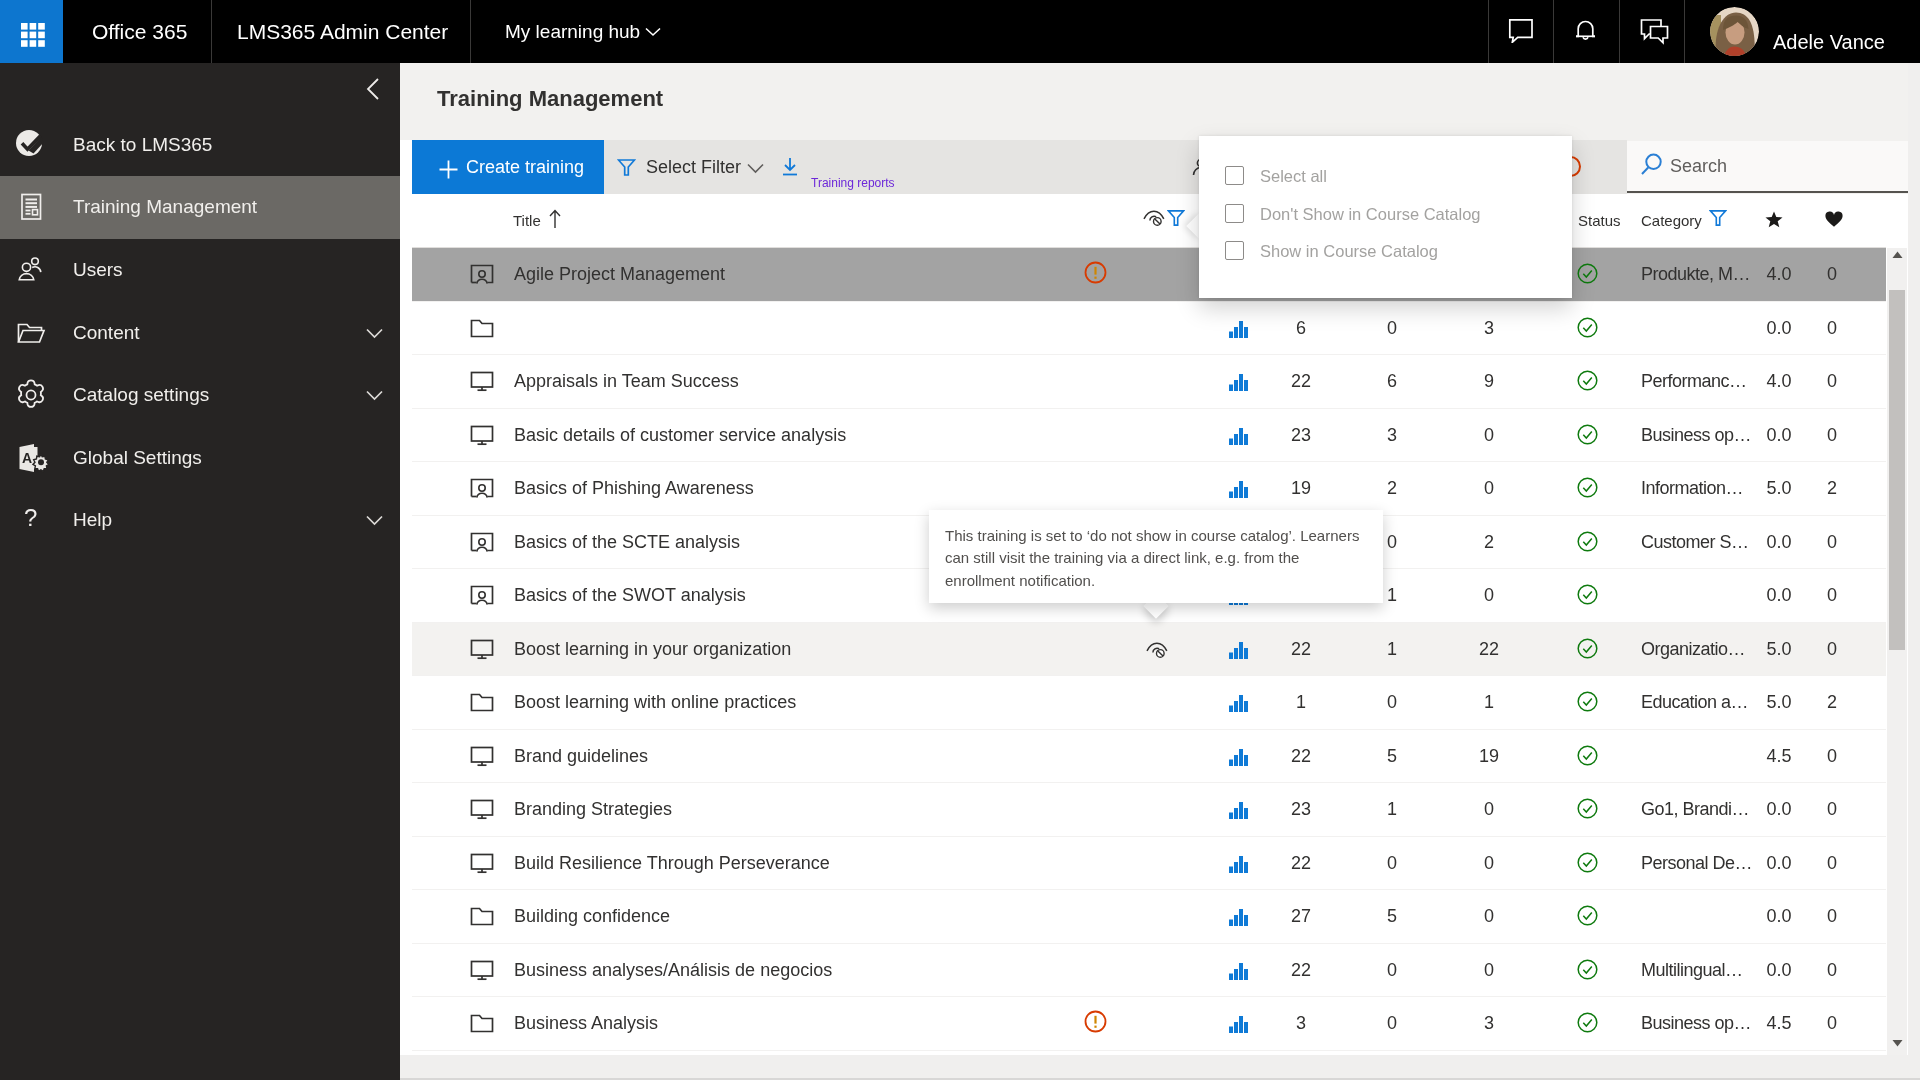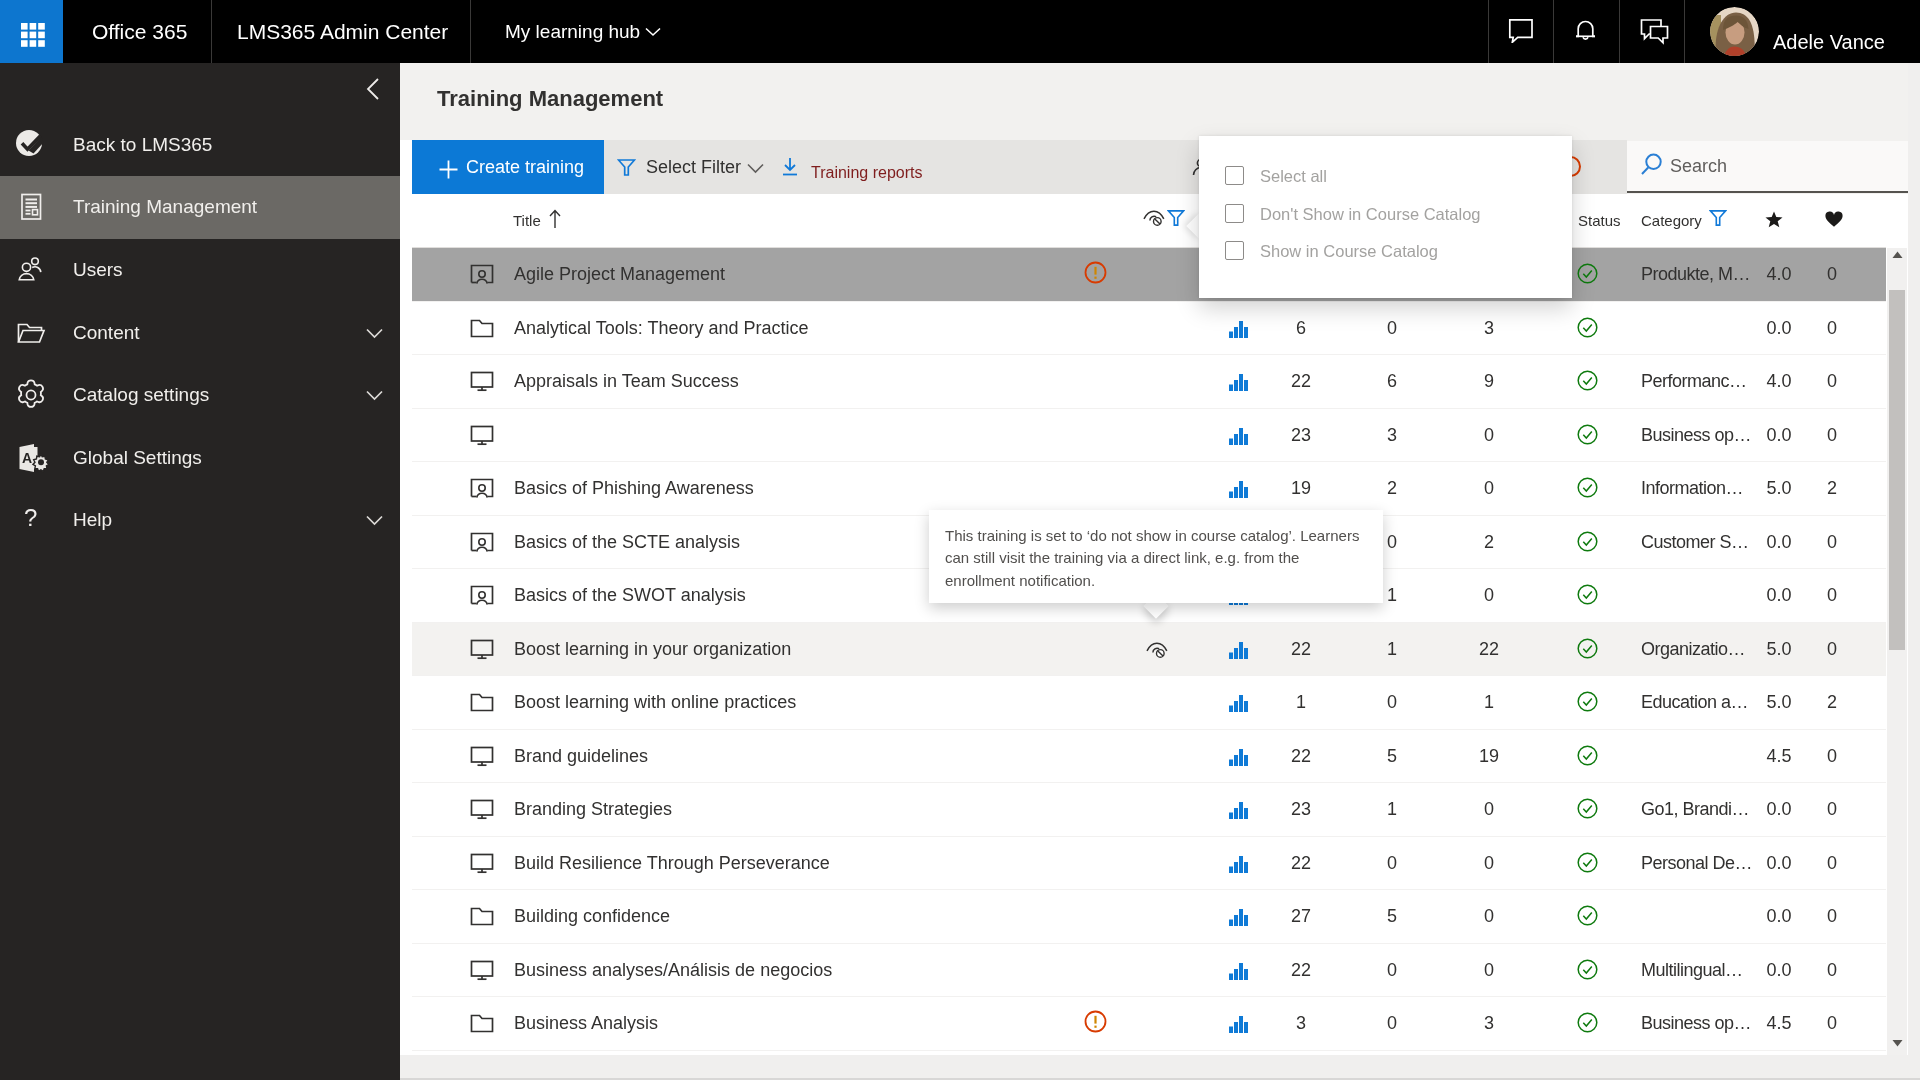--- a/index.html
+++ b/index.html
@@ -179,21 +179,21 @@
     <svg width="17" height="11" viewBox="0 0 17 11">
       <polyline points="1,1.5 8.5,9 16,1.5" fill="none" stroke="#605e5c" stroke-width="1.6"></polyline>
     </svg>
   </div>
 <div class="abs" style="left:779px;top:156px;">
     <svg width="22" height="22" viewBox="0 0 22 22">
 <path d="M11,2 v11 M6,9 l5,5 5,-5" fill="none" stroke="#1079d8" stroke-width="1.8"></path>
 <line x1="4" y1="18.5" x2="18" y2="18.5" stroke="#1079d8" stroke-width="1.8"></line>
 </svg>
   </div>
-<div class="abs" style="left:811px;top:146px;height:54px;line-height:54px;font-size:16px;color:#7f1d1d;">Training reports</div>
+<div class="abs" style="left:811px;top:156px;height:54px;line-height:54px;font-size:12px;color:#6d28d9;">Training reports</div>
 <div class="abs" style="left:1190px;top:156px;">
     <svg width="22" height="22" viewBox="0 0 22 22">
 <circle cx="11" cy="7" r="3.6" fill="none" stroke="#323130" stroke-width="1.6"></circle>
 <path d="M3.5,19 a7.5,7.5 0 0 1 15,0" fill="none" stroke="#323130" stroke-width="1.6"></path>
 </svg>
   </div>
 <div class="abs" style="left:1560px;top:156px;width:21px;height:21px;border:2px solid #d83b01;border-radius:50%;box-sizing:border-box;"></div>
 <div class="abs" style="left:1627px;top:141px;width:281px;height:52px;background:#faf9f8;border-bottom:2px solid #55534f;box-sizing:border-box;"></div>
 <div class="abs" style="left:1640px;top:153px;">
     <svg width="24" height="24" viewBox="0 0 24 24">
@@ -276,21 +276,20 @@
 <div class="abs" style="left:1229px;top:0;height:53.5px;line-height:53.5px;font-size:18px;letter-spacing:-0.5px;color:#323130;white-space:nowrap;">Produkte, M…</div>
 <div class="abs" style="left:1327px;top:0;width:80px;height:53.5px;line-height:53.5px;font-size:18px;color:#323130;text-align:center;">4.0</div>
 <div class="abs" style="left:1380px;top:0;width:80px;height:53.5px;line-height:53.5px;font-size:18px;color:#323130;text-align:center;">0</div>
 </div>
 <div class="abs" style="left:412px;top:301.5px;width:1474px;height:53.5px;background:#fff;border-bottom:1px solid #f2f1f0;box-sizing:border-box;">
 <div class="abs" style="left:57px;top:14px;">
       <svg width="26" height="24" viewBox="0 0 26 24">
 <path d="M2.5,20.5 V4.5 h8 l2.5,3 h10.5 v13 z" fill="none" stroke="#323130" stroke-width="1.7"></path>
 </svg>
     </div>
-<div class="abs" style="left:102px;top:0;height:53.5px;line-height:53.5px;font-size:18px;color:#323130;white-space:nowrap;">Analytical Tools: Theory and Practice</div>
 <div class="abs" style="left:817px;top:19px;">
       <svg width="20" height="17" viewBox="0 0 20 17">
 <rect x="0" y="10.5" width="4" height="6.5" fill="#0f7ad6"></rect>
 <rect x="5" y="6" width="4" height="11" fill="#0f7ad6"></rect>
 <rect x="10" y="0" width="4" height="17" fill="#0f7ad6"></rect>
 <rect x="15" y="6" width="4" height="11" fill="#0f7ad6"></rect>
 </svg>
     </div>
 <div class="abs" style="left:849px;top:0;width:80px;height:53.5px;line-height:53.5px;font-size:18px;color:#323130;text-align:center;">6</div>
 <div class="abs" style="left:940px;top:0;width:80px;height:53.5px;line-height:53.5px;font-size:18px;color:#323130;text-align:center;">0</div>
@@ -335,20 +334,21 @@
 <div class="abs" style="left:1380px;top:0;width:80px;height:53.5px;line-height:53.5px;font-size:18px;color:#323130;text-align:center;">0</div>
 </div>
 <div class="abs" style="left:412px;top:408.5px;width:1474px;height:53.5px;background:#fff;border-bottom:1px solid #f2f1f0;box-sizing:border-box;">
 <div class="abs" style="left:57px;top:14px;">
       <svg width="26" height="24" viewBox="0 0 26 24">
 <rect x="2.5" y="3.5" width="21" height="14.5" fill="none" stroke="#323130" stroke-width="1.7"></rect>
 <line x1="13" y1="18" x2="13" y2="21" stroke="#323130" stroke-width="1.7"></line>
 <line x1="8.5" y1="21.2" x2="17.5" y2="21.2" stroke="#323130" stroke-width="1.7"></line>
 </svg>
     </div>
+<div class="abs" style="left:102px;top:0;height:53.5px;line-height:53.5px;font-size:18px;color:#323130;white-space:nowrap;">Basic details of customer service analysis</div>
 <div class="abs" style="left:817px;top:19px;">
       <svg width="20" height="17" viewBox="0 0 20 17">
 <rect x="0" y="10.5" width="4" height="6.5" fill="#0f7ad6"></rect>
 <rect x="5" y="6" width="4" height="11" fill="#0f7ad6"></rect>
 <rect x="10" y="0" width="4" height="17" fill="#0f7ad6"></rect>
 <rect x="15" y="6" width="4" height="11" fill="#0f7ad6"></rect>
 </svg>
     </div>
 <div class="abs" style="left:849px;top:0;width:80px;height:53.5px;line-height:53.5px;font-size:18px;color:#323130;text-align:center;">23</div>
 <div class="abs" style="left:940px;top:0;width:80px;height:53.5px;line-height:53.5px;font-size:18px;color:#323130;text-align:center;">3</div>

